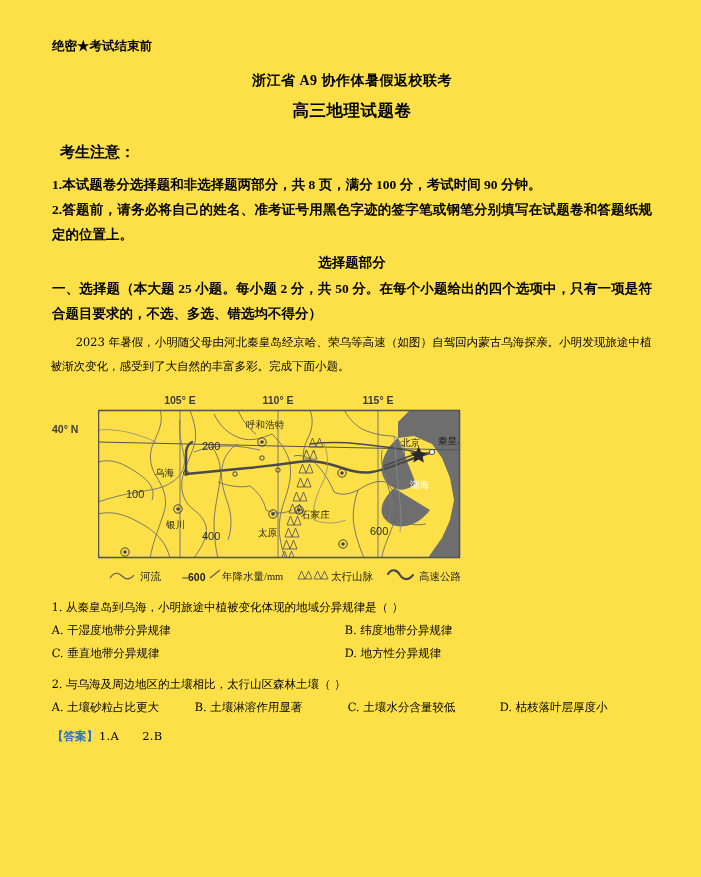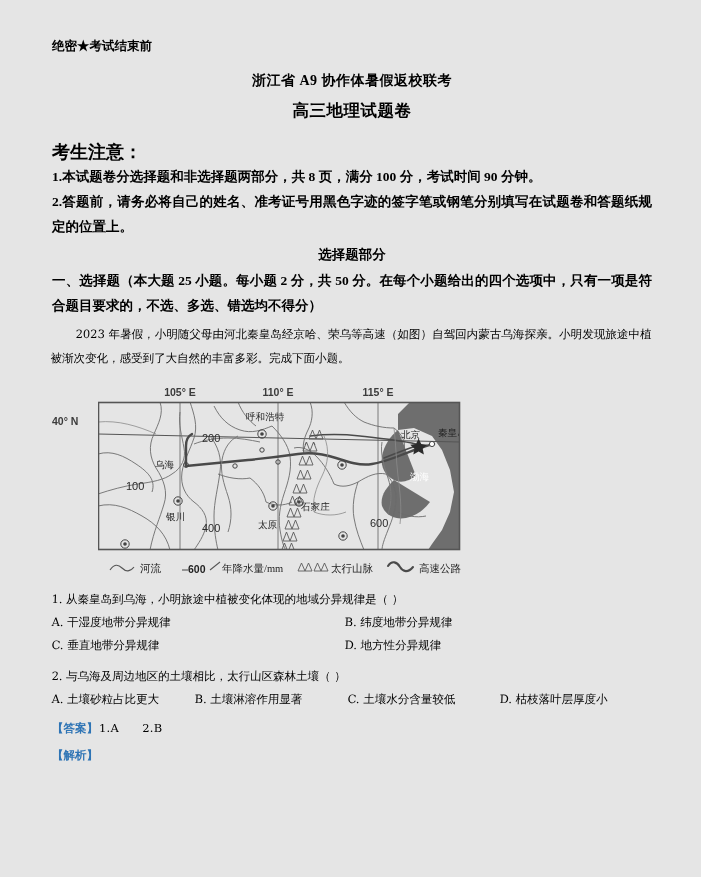--- a/index.html
+++ b/index.html
@@ -14,21 +14,21 @@
     font-family: "Liberation Serif", "DejaVu Serif", serif;
     color: #000000;
     overflow: hidden;
   }
 
   .page {
     position: absolute;
     left: 0; top: 0;
     width: 701px;
     height: 877px;
-    background: #e5e5e5;
+    background: #fde047;
   }
 
   .content {
     position: absolute;
     left: 52px;
     top: 38px;
     width: 600px;
   }
 
   
@@ -55,23 +55,23 @@
     margin: 4px 0 0 0;
     letter-spacing: 0.5px;
   }
 
   
   .notice-wrap {
     margin-top: 16px;
   }
   .notice-head {
     font-weight: bold;
-    font-size: 18px;
+    font-size: 15px;
     line-height: 24px;
-    margin: 0;
+    margin: 8px;
   }
   .notice-item {
     font-weight: bold;
     font-size: 13.5px;
     line-height: 25px;
     margin: 0;
     text-align: justify;
     text-justify: inter-ideograph;
   }
 
@@ -418,16 +418,15 @@
       <p class="q-line"><span>2.</span> <span>与乌海及周边地区的土壤相比，太行山区森林土壤（    ）</span></p>
       <div class="opts4">
         <span>A. 土壤砂粒占比更大</span>
         <span>B. 土壤淋溶作用显著</span>
         <span>C. 土壤水分含量较低</span>
         <span>D. 枯枝落叶层厚度小</span>
       </div>
     </div>
 
     <p class="answer-row"><span class="tag">【答案】</span><span class="ans-vals">1.A</span><span class="ans-sp"></span><span class="ans-vals">2.B</span></p>
-    <p class="analysis-row"><span class="tag">【解析】</span></p>
 
   </div>
 </div>
 
 </body></html>

